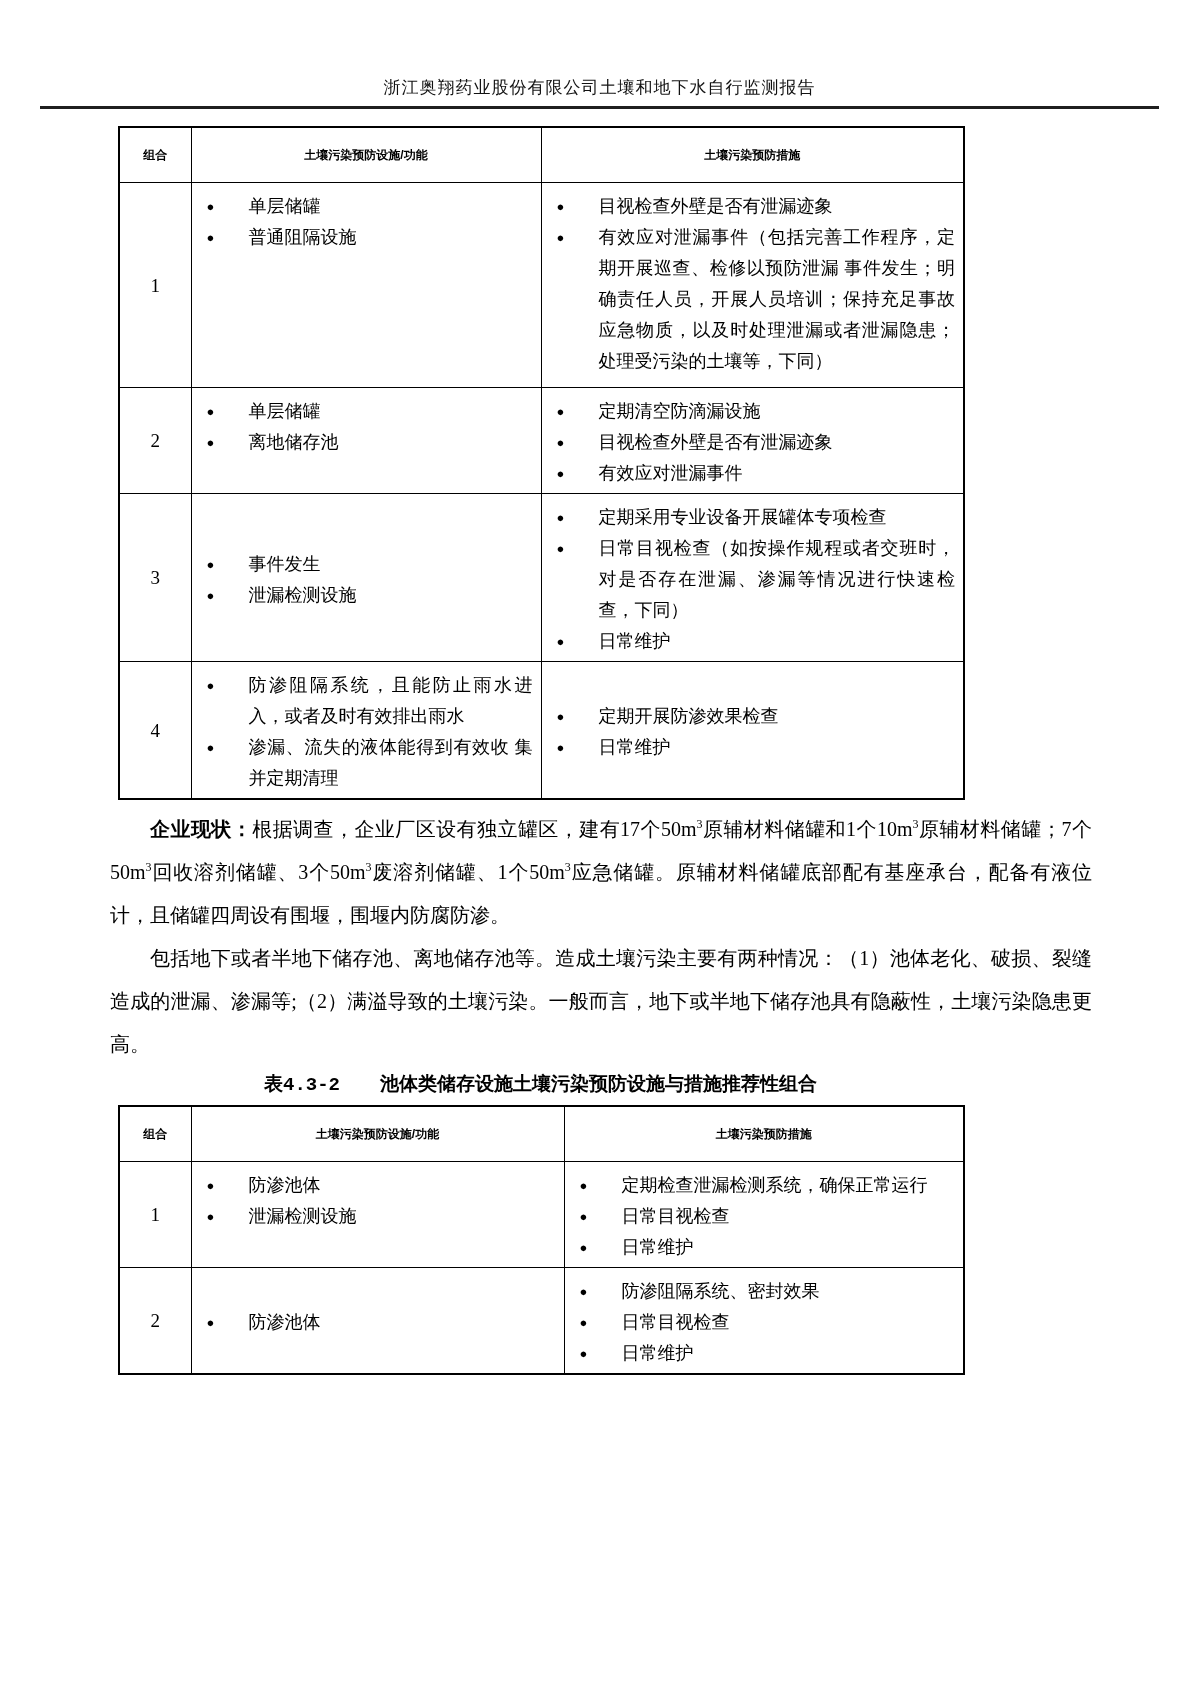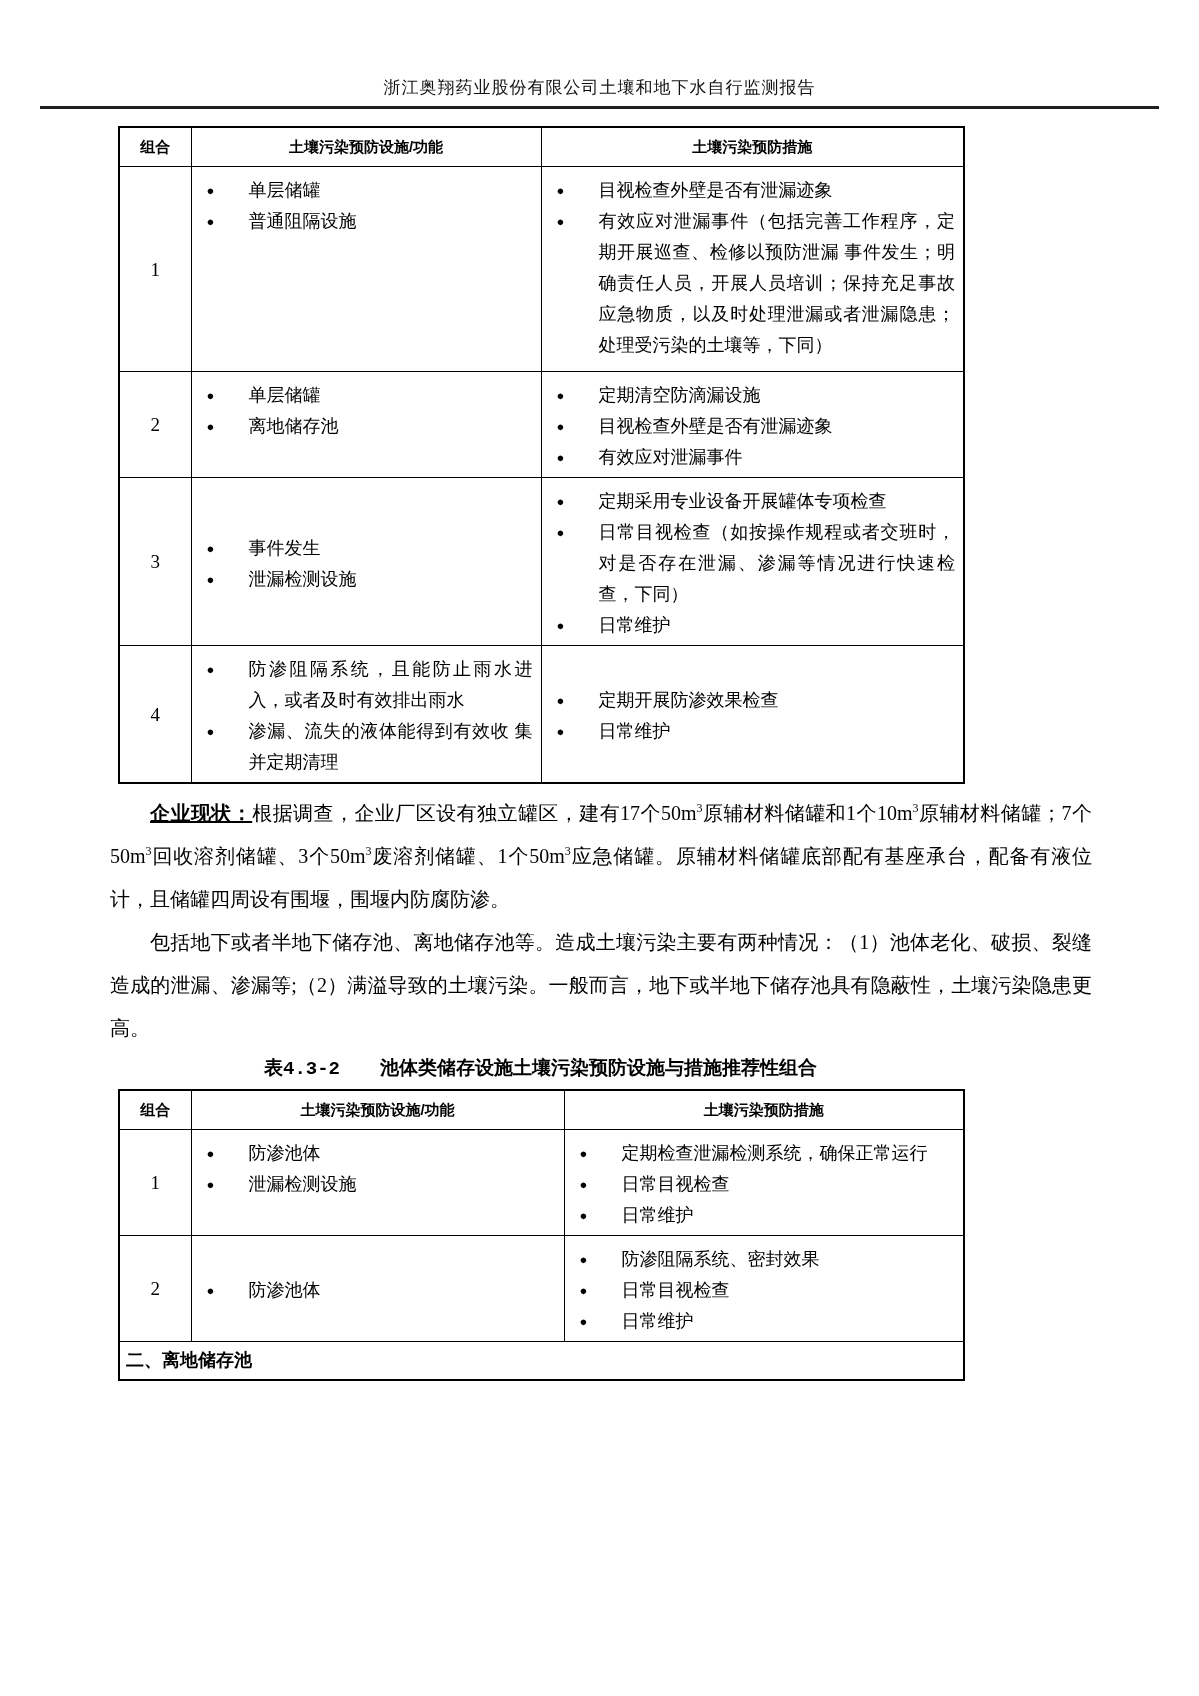--- a/index.html
+++ b/index.html
@@ -13,39 +13,39 @@
                 border-top:3px solid #1f1f1f;}
 
   
   .content {position:absolute; top:126px; left:110px; width:982px;}
 
   
   table.tbl {border-collapse:collapse; table-layout:fixed; width:845px; margin-left:8px;
              border:2px solid #000;}
   .tbl th, .tbl td {border:1.5px solid #000;}
   .tbl th {font-family:"Liberation Sans","DejaVu Sans",sans-serif; font-weight:bold;
-           font-size:15px; text-align:center; height:38px; padding:0 4px;}
+           font-size:12px; text-align:center; height:38px; padding:8px 4px;}
   .tbl td {font-size:18px; vertical-align:top; padding:8px 8px 4px 12px; line-height:31px;}
   .tbl td.num {text-align:center; vertical-align:middle; padding:0; font-size:19px;}
   .tbl td.mid {vertical-align:middle;}
   .tbl td.section {font-family:"Liberation Sans","DejaVu Sans",sans-serif; font-weight:bold;
                    font-size:18px; vertical-align:middle; height:33px; padding:2px 6px;}
   .t1 .c1 {width:72px;}  .t1 .c2 {width:350px;} .t1 .c3 {width:423px;}
   .t2 .c1 {width:72px;}  .t2 .c2 {width:373px;} .t2 .c3 {width:400px;}
   tr.rh1 {height:205px;} tr.rh2 {height:100px;} tr.rh3 {height:155px;} tr.rh4 {height:130px;}
   tr.rh5 {height:98px;}  tr.rh6 {height:88px;}
 
   .li {display:flex; align-items:flex-start;}
   .blt {flex:0 0 42px; width:42px; font-size:13px; line-height:31px; padding-left:3px;}
   .li-t {flex:1 1 auto; text-align:justify;}
 
   
   .para {font-size:20px; line-height:43px; text-align:justify; margin:0; text-indent:2em;}
   .para1 {margin-top:8px;}
-  .p-label {font-weight:bold; text-decoration:underline;}
+  .p-label {font-weight:bold; }
   sup {font-size:12px; line-height:0;}
 
   .h2 {font-family:"Liberation Sans","DejaVu Sans",sans-serif; font-weight:bold;
        font-size:20px; line-height:40px; margin:0 0 0 0; text-indent:1.6em;}
 
   .tbl-caption {width:845px; margin:4px 0 6px 8px; text-align:center;
                 font-family:"Liberation Sans","DejaVu Sans",sans-serif;
                 font-weight:bold; font-size:19px; line-height:28px;}
   .tbl-caption .cap-label {margin-right:40px;font-family:Liberation Mono, monospace;}
 
@@ -250,23 +250,20 @@
             <div class="li">
                 <span class="blt">●</span>
                 <span class="li-t">日常目视检查</span>
               </div>
             <div class="li">
                 <span class="blt">●</span>
                 <span class="li-t">日常维护</span>
               </div>
           </td>
         </tr>
-        <tr>
-          <td class="section" colspan="3">二、离地储存池</td>
-        </tr>
       </tbody>
     </table>
 
   </div>
 
   <div class="footer-rule"></div>
 
 </div>
 
 </body></html>

